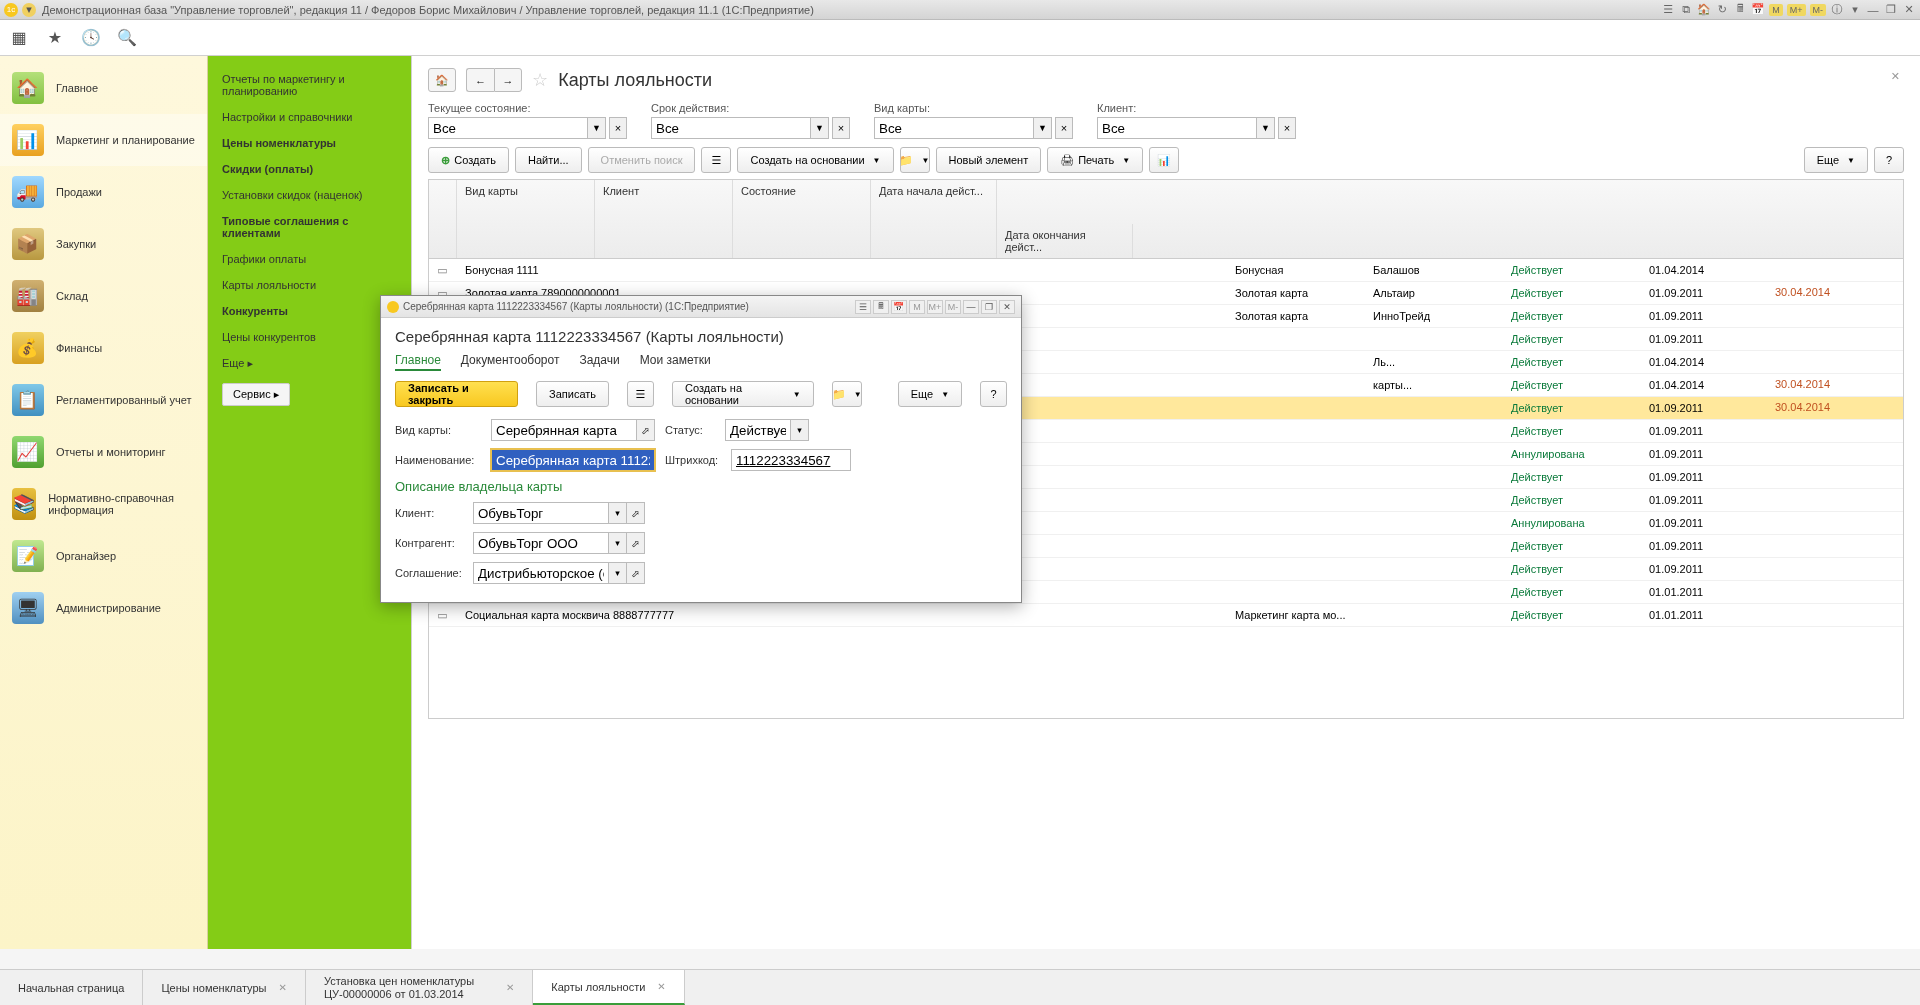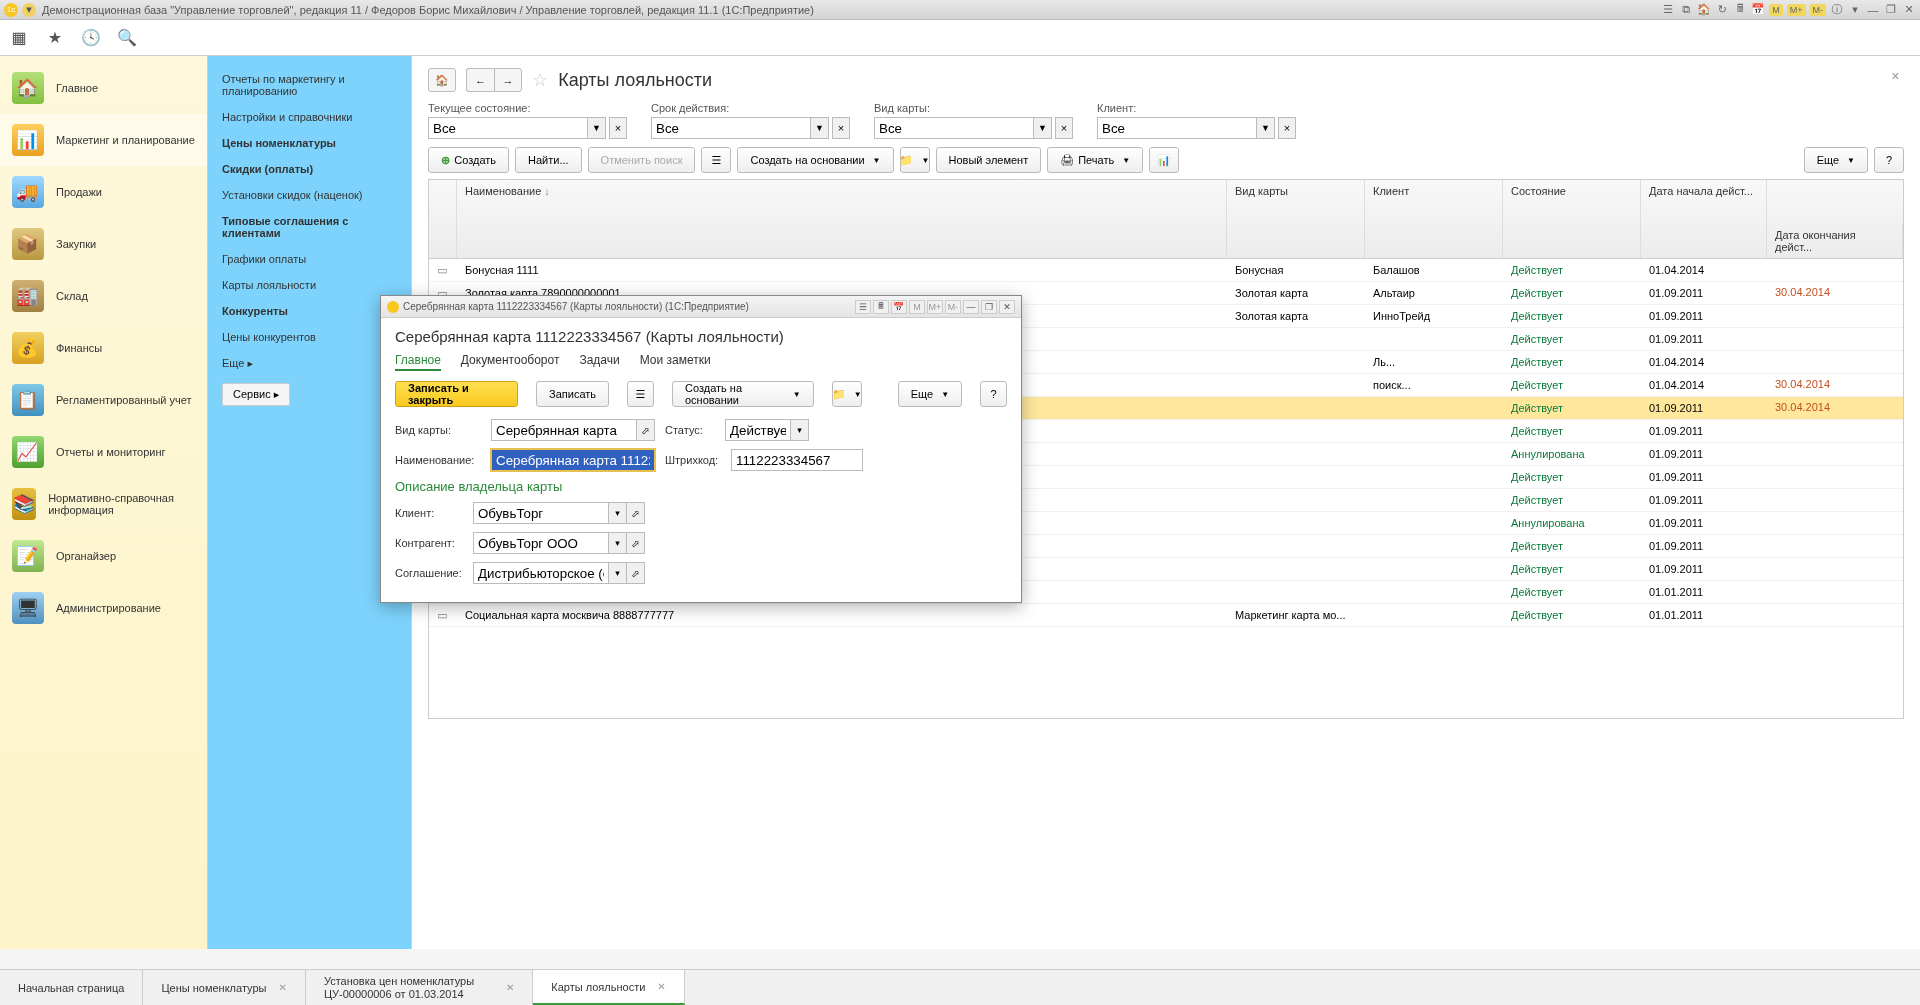--- a/index.html
+++ b/index.html
@@ -30,21 +30,21 @@
 .ni4 { background: linear-gradient(#e0c880, #b89840); }
 .ni5 { background: linear-gradient(#d0b070, #a08040); }
 .ni6 { background: linear-gradient(#f0d060, #d8a020); }
 .ni7 { background: linear-gradient(#80c8e8, #4090c0); }
 .ni8 { background: linear-gradient(#90d870, #50a030); }
 .ni9 { background: linear-gradient(#e8c040, #c09010); }
 .ni10 { background: linear-gradient(#c0e890, #80b050); }
 .ni11 { background: linear-gradient(#a0d0f0, #5090c0); }
 
 
-.submenu { width: 204px; background: #7dd3fc; border-right: 1px solid #d0d0d0; padding: 10px 0; }
+.submenu { width: 204px; background: #84cc16; border-right: 1px solid #d0d0d0; padding: 10px 0; }
 .sub-item { padding: 7px 14px; color: #333; cursor: pointer; }
 .sub-item.bold { font-weight: bold; }
 .sub-btn { margin: 6px 14px; padding: 4px 10px; border: 1px solid #ccc; background: #f5f5f5; display: inline-block; border-radius: 2px; }
 
 
 .content { flex: 1; background: #fff; position: relative; padding: 12px 16px; }
 .content-header { display: flex; align-items: center; gap: 10px; margin-bottom: 10px; }
 .nav-btns { display: flex; gap: 3px; }
 .nbtn { width: 28px; height: 24px; border: 1px solid #bbb; background: #f5f5f5; border-radius: 3px; display: inline-flex; align-items: center; justify-content: center; }
 .nbtn-grp { display:flex; }
@@ -287,21 +287,20 @@
       <span class="btn">
           <span>Еще</span>
           <span class="dd">▼</span>
         </span>
       <span class="btn btn-icon">?</span>
     </div>
 
     <div class="table">
       <div class="thead">
         <div class="th c-icon"></div>
-        <div class="th c-name sort">Наименование</div>
         <div class="th c-type">Вид карты</div>
         <div class="th c-client">Клиент</div>
         <div class="th c-status">Состояние</div>
         <div class="th c-start">Дата начала дейст...</div>
         <div class="th c-end">Дата окончания дейст...</div>
       </div>
       <div class="tbody" id="tbody">
           <div class="tr">
             <div class="td row-icon">▭</div>
             <div class="td c-name">Бонусная 1111</div>
@@ -344,21 +343,21 @@
             <div class="td c-type"></div>
             <div class="td c-client">Ль...</div>
             <div class="td c-status status-active">Действует</div>
             <div class="td c-start">01.04.2014</div>
             <div class="td c-end" style="color:#c05020">30.04.2014</div>
           </div>
           <div class="tr">
             <div class="td row-icon">▭</div>
             <div class="td c-name"></div>
             <div class="td c-type"></div>
-            <div class="td c-client">поиск...</div>
+            <div class="td c-client">карты...</div>
             <div class="td c-status status-active">Действует</div>
             <div class="td c-start">01.04.2014</div>
             <div class="td c-end" style="color:#c05020">30.04.2014</div>
           </div>
           <div class="tr highlight">
             <div class="td row-icon">▭</div>
             <div class="td c-name"></div>
             <div class="td c-type"></div>
             <div class="td c-client"></div>
             <div class="td c-status status-active">Действует</div>
@@ -501,21 +500,21 @@
       <span class="form-label" style="width:50px">Статус:</span>
       <div style="display:flex">
           <input class="form-input" style="width: 66px;" value="Действует">
           <span class="input-dd">▾</span>
         </div>
     </div>
     <div class="form-row">
       <span class="form-label">Наименование:</span>
       <input class="form-input selected-input" style="width: 164px;" value="Серебрянная карта 111222333456">
       <span class="form-label" style="width:56px">Штрихкод:</span>
-      <input class="form-input" style="width: 132px;" value="1112223334567">
+      <input class="form-input" style="width: 120px; text-decoration: underline;" value="1112223334567">
     </div>
     <div class="section-title">Описание владельца карты</div>
     <div class="form-row">
       <span class="form-label" style="width:68px">Клиент:</span>
       <div style="display:flex">
           <input class="form-input" style="width: 136px;" value="ОбувьТорг">
           <span class="input-dd">▾</span>
           <span class="input-open">⬀</span>
         </div>
     </div>

